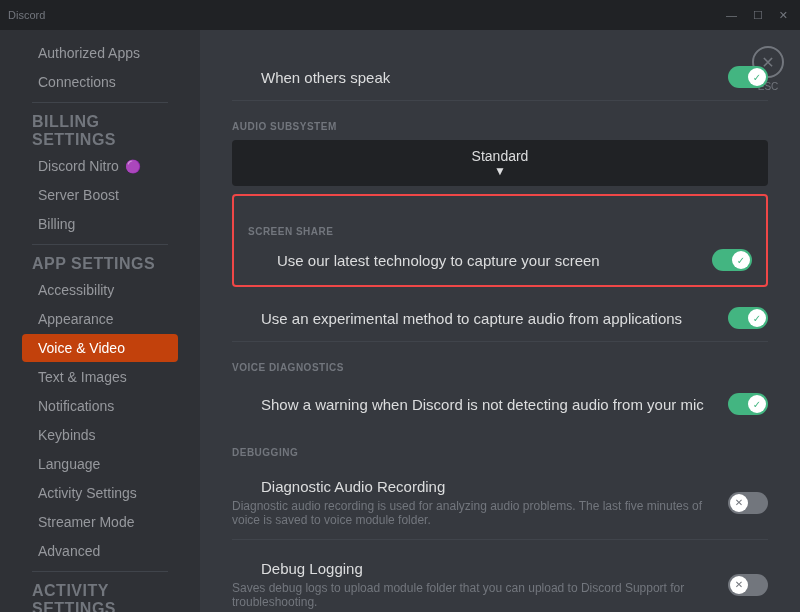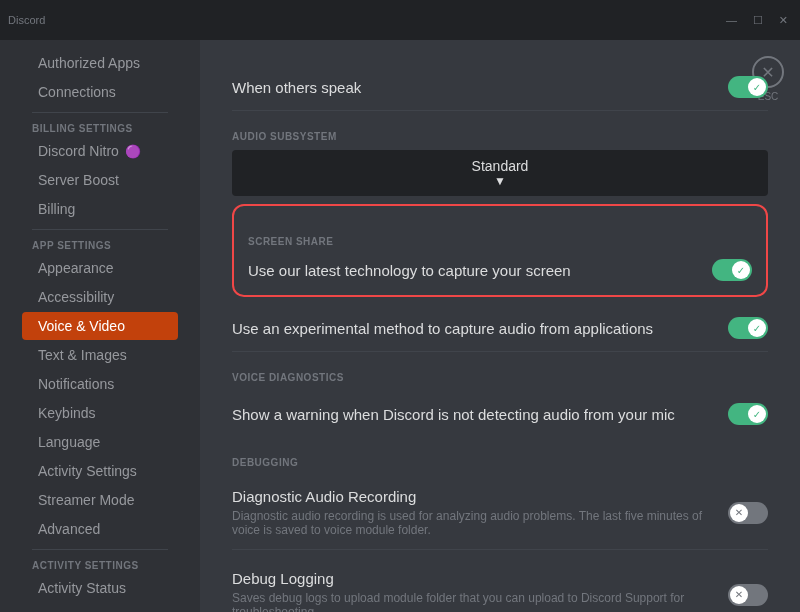--- a/index.html
+++ b/index.html
@@ -10,21 +10,21 @@
       background: #2f3136;
       color: #dcddde;
       overflow: hidden;
       display: flex;
       flex-direction: column;
     }
 
     
     .titlebar {
       background: #202225;
-      height: 40px;
+      height: 30px;
       display: flex;
       align-items: center;
       justify-content: space-between;
       padding: 8px 8px;
       flex-shrink: 0;
     }
     .titlebar-title {
       font-size: 11px;
       color: #72767d;
     }
@@ -53,21 +53,21 @@
       width: 200px;
       background: #2f3136;
       padding: 8px 16px;
       overflow-y: auto;
       flex-shrink: 0;
     }
     .sidebar::-webkit-scrollbar { width: 4px; }
     .sidebar::-webkit-scrollbar-thumb { background: #202225; border-radius: 2px; }
 
     .sidebar-section-label {
-      font-size: 10px;
+      font-size: 16px;
       font-weight: 700;
       color: #72767d;
       text-transform: uppercase;
       letter-spacing: 0.5px;
       padding: 4px 16px 2px 16px;
       margin-top: 4px;
     }
 
     .sidebar-item {
       display: flex;
@@ -140,20 +140,21 @@
       padding: 12px 0;
       border-bottom: 1px solid #40444b;
     }
     .setting-row:last-child {
       border-bottom: none;
     }
     .setting-label {
       font-size: 15px;
       color: #dcddde;
       flex: 1;
+      margin-left: 29px;
     }
     .setting-description {
       font-size: 12px;
       color: #72767d;
       margin-top: 4px;
     }
 
     
     .section-header {
       font-size: 10px;
@@ -203,21 +204,21 @@
       color: #43b581;
     }
     .toggle-x {
       font-size: 10px;
       color: #72767d;
     }
 
     
     .screen-share-box {
       border: 2px solid #f04747;
-      border-radius: 12px;
+      border-radius: 4px;
       padding: 10px 14px;
       margin: 8px 0;
     }
 
     
     .dropdown {
       background: #202225;
       border: none;
       color: #dcddde;
       padding: 8px 12px;
@@ -269,24 +270,24 @@
     </div>
     <div class="sidebar-item">
       <span>Server Boost</span>
     </div>
     <div class="sidebar-item">
       <span>Billing</span>
     </div>
     <div class="sidebar-divider"></div>
     <div class="sidebar-section-label">APP SETTINGS</div>
     <div class="sidebar-item">
+      <span>Accessibility</span>
+    </div>
+    <div class="sidebar-item">
       <span>Appearance</span>
-    </div>
-    <div class="sidebar-item">
-      <span>Accessibility</span>
     </div>
     <div class="sidebar-item active">
       <span>Voice &amp; Video</span>
     </div>
     <div class="sidebar-item">
       <span>Text &amp; Images</span>
     </div>
     <div class="sidebar-item">
       <span>Notifications</span>
     </div>

